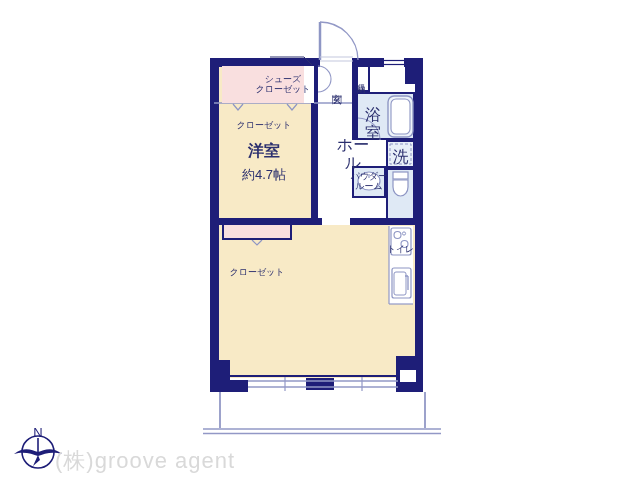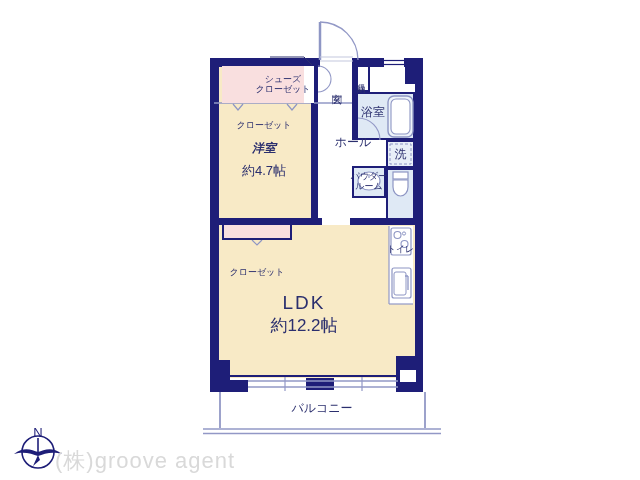--- a/index.html
+++ b/index.html
@@ -6,21 +6,21 @@
   body{width:640px;height:480px;position:relative;overflow:hidden;
        font-family:"Liberation Sans","DejaVu Sans",sans-serif;}
   .abs{position:absolute;}
   .navy{background:#1e1e78;}
   .cream{background:#f8eac6;}
   .pink{background:#f9dfdf;border:2px solid #1e1e78;box-sizing:border-box;}
   .wet{background:#dfe9f5;border:2px solid #1e1e78;box-sizing:border-box;}
   .whitebox{background:#ffffff;border:2px solid #1e1e78;box-sizing:border-box;}
   .lbl{color:#2b2f6e;text-align:center;line-height:1.15;z-index:10;}
   .lbl-sm{font-size:9px;margin-top:41px;}
-  .lbl-md{font-size:12px;}
+  .lbl-md{font-size:16px;}
   .vert{writing-mode:vertical-rl;text-orientation:upright;letter-spacing:1px;}
   .fill{z-index:1;}
   .wet-z{z-index:3;}
   .wall{z-index:4;}
   .over{z-index:6;}
   svg.overlay{position:absolute;left:0;top:0;z-index:5;}
   .room-title{font-weight:bold;}
   .company{color:#d9d9d9;font-size:22px;letter-spacing:1px;z-index:10;}
 </style>
 </head>
@@ -156,24 +156,19 @@
   <div class="abs lbl vert" style="left:356px;top:65px;height:26px;font-size:8.5px;">収納</div>
   <div class="abs lbl lbl-md" style="left:358px;top:106px;width:30px;">浴室</div>
   <div class="abs lbl lbl-md" style="left:316px;top:136px;width:40px;margin-left:17px;">ホール</div>
   <div class="abs lbl lbl-sm" style="left:348px;top:130px;width:42px;">
     <div>パウダー</div>
     <div>ルーム</div>
   </div>
   <div class="abs lbl lbl-md" style="left:386px;top:148px;width:29px;">洗</div>
   <div class="abs lbl lbl-sm" style="left:386px;top:203px;width:29px;">トイレ</div>
   <div class="abs lbl" style="left:216px;top:142px;width:96px;">
-    <div class="room-title" style="font-size:12px;font-style:italic;">洋室</div>
+    <div class="room-title" style="font-size:16px;">洋室</div>
     <div style="font-size:13px;margin-top:8px;">約4.7帖</div>
   </div>
   <div class="abs lbl lbl-sm" style="left:222px;top:226px;width:70px;">クローゼット</div>
-  <div class="abs lbl" style="left:224px;top:292px;width:160px;">
-    <div style="font-size:19px;letter-spacing:2px;">LDK</div>
-    <div style="font-size:17px;margin-top:2px;">約12.2帖</div>
-  </div>
-  <div class="abs lbl lbl-md" style="left:252px;top:402px;width:140px;">バルコニー</div>
   <div class="abs company" style="left:55px;top:446px;">(株)groove agent</div>
 
 </div>
 
 </body></html>

